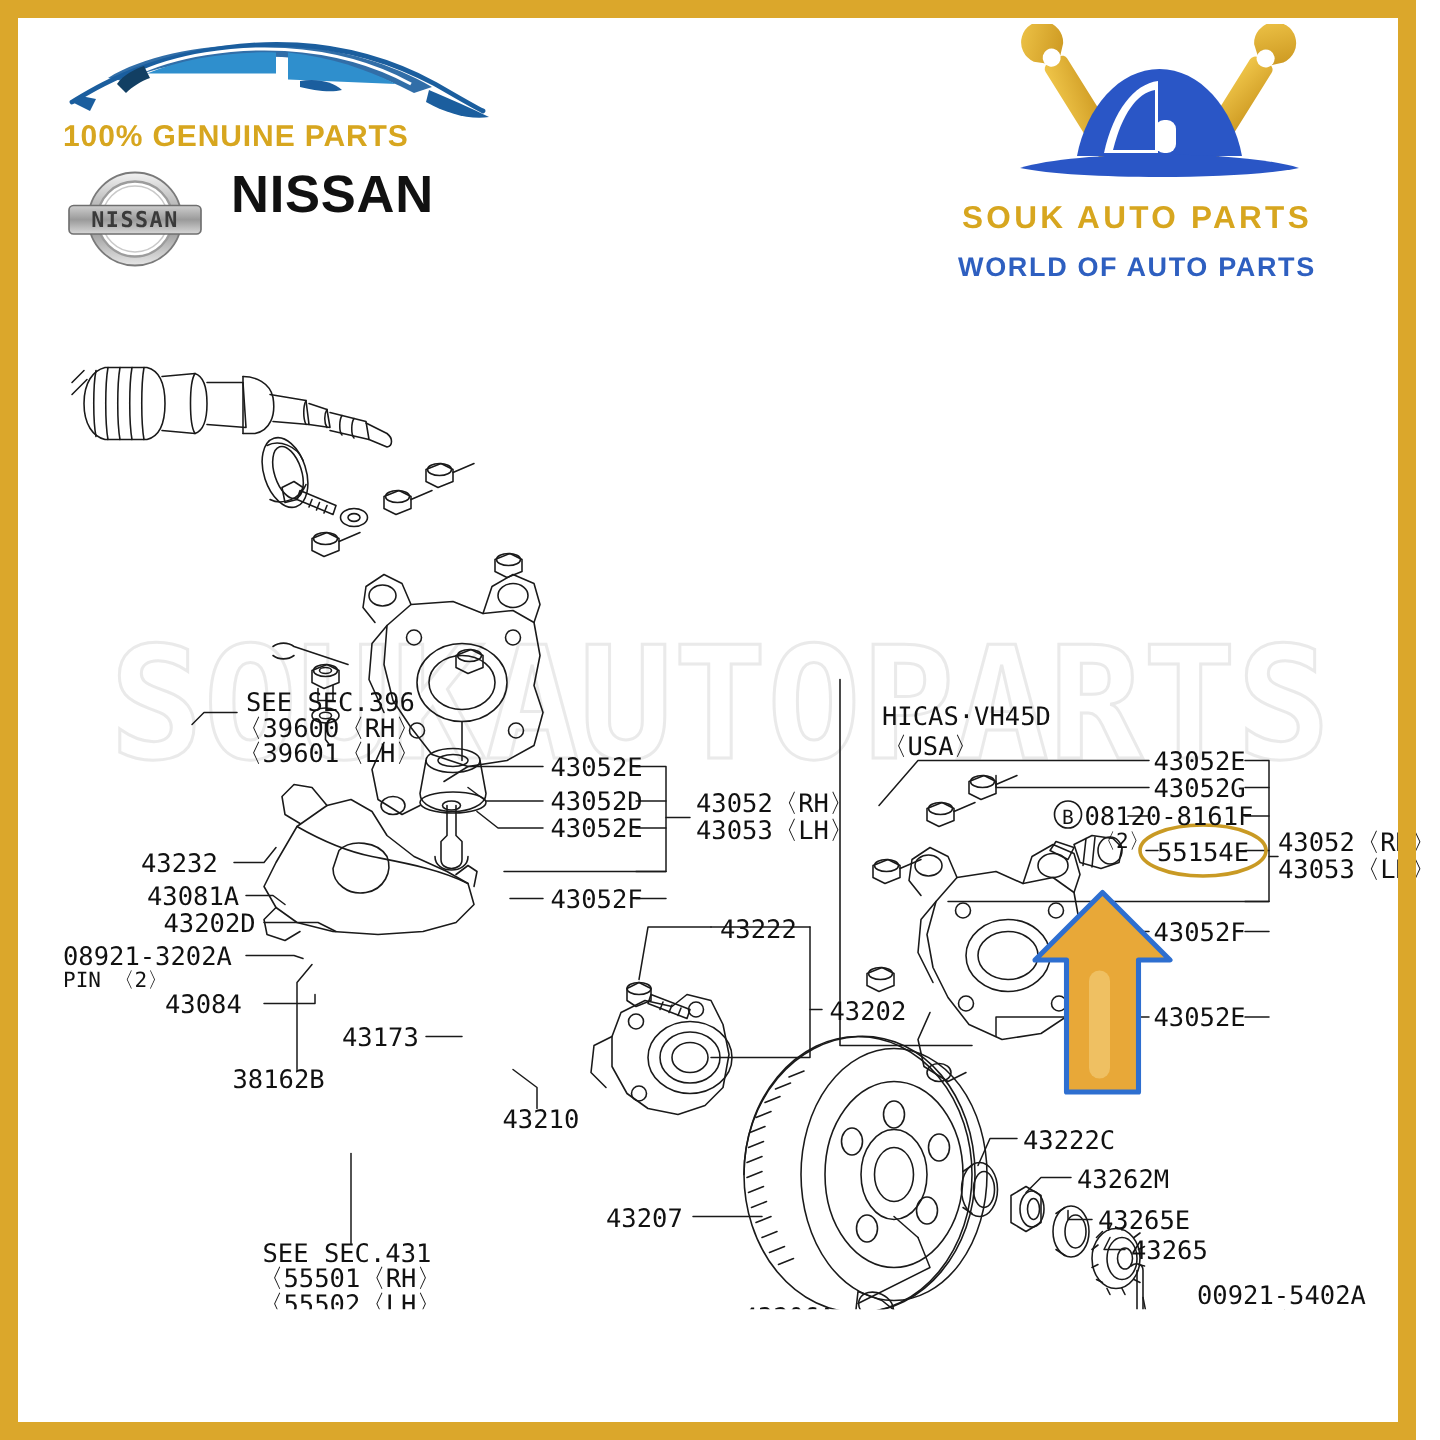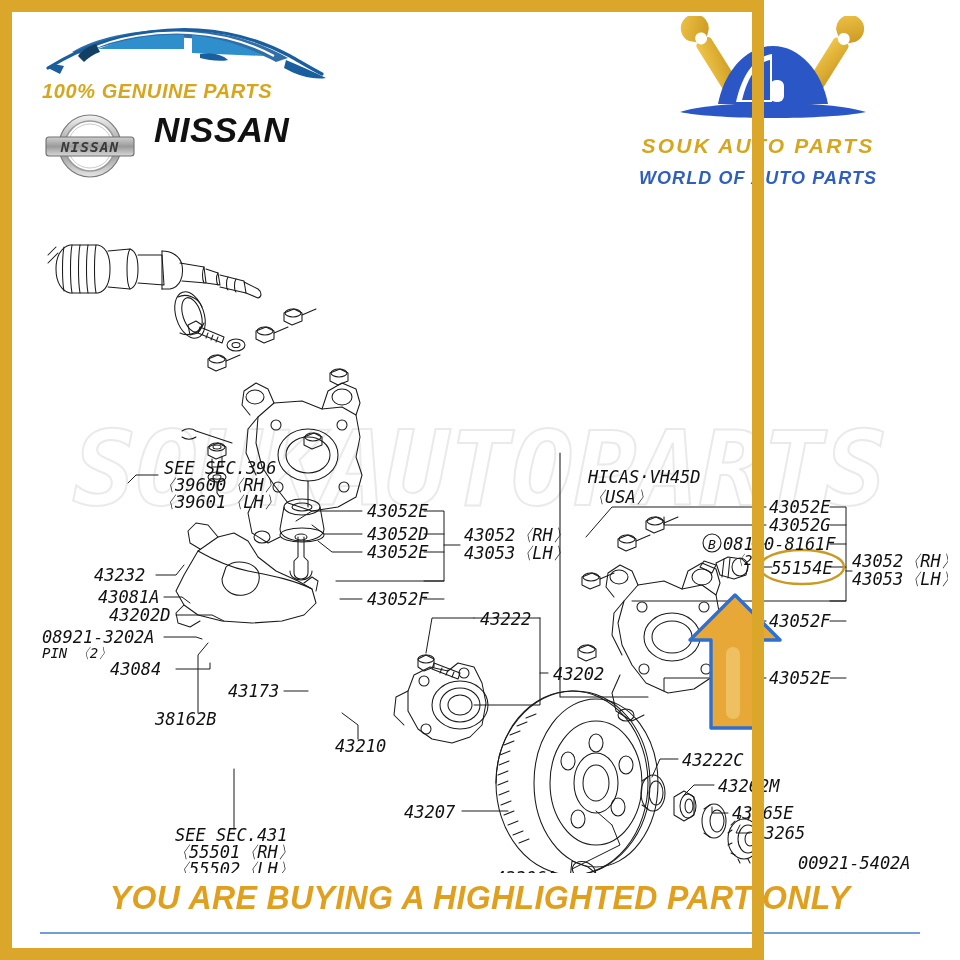--- a/index.html
+++ b/index.html
@@ -2,24 +2,23 @@
 <html><head>
 <meta charset="utf-8">
 <style>
   html,body{margin:0;padding:0;}
   body{
     width:960px;height:960px;overflow:hidden;
     background:#ffffff;
     font-family:"Liberation Sans", sans-serif;
   }
   #page{
-    position:relative;width:764px;height:960px;
+    position:relative;width:944px;height:960px;
     box-sizing:border-box;
     background:#ffffff;
-    font-style:italic;
   }
   
   .frame{
     position:absolute;inset:0;
     border:12px solid #dba72b;
     box-sizing:border-box;
     pointer-events:none;
   }
   .inner-white{
     position:absolute;left:12px;top:12px;right:12px;bottom:12px;
@@ -515,19 +514,15 @@
 
         <text x="790" y="389" text-anchor="middle" font-size="17">55154E</text>
 
         <text x="576" y="298">HICAS·VH45D</text>
         <text x="576" y="318">〈USA〉</text>
       </g>
 
     </svg>
   </div>
 
-  <div class="banner">
-    <div class="banner-text">YOU ARE BUYING A HIGHLIGHTED PART ONLY</div>
-    <div class="banner-rule"></div>
-  </div>
 
   <div class="frame"></div>
 </div>
 
 </body></html>

